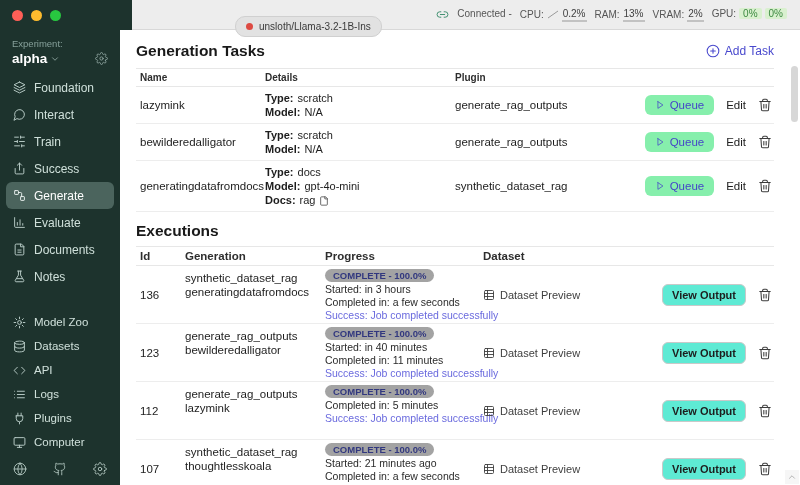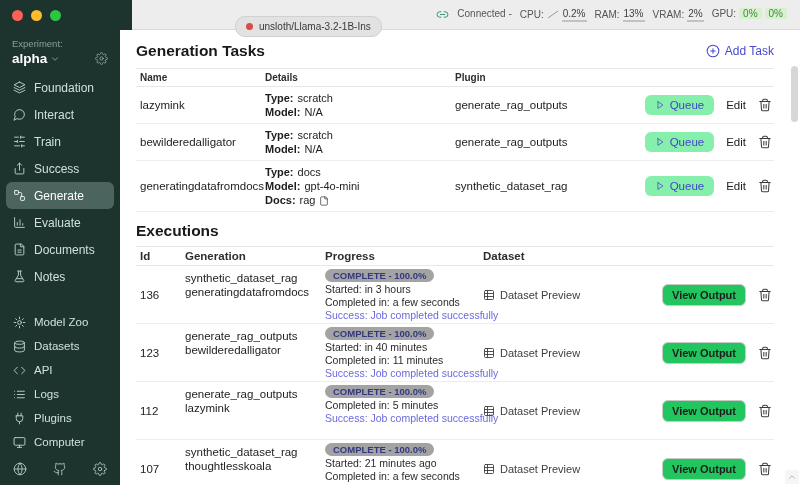--- a/index.html
+++ b/index.html
@@ -64,21 +64,21 @@
   .ex-head{margin:10px 0 6px;}
   .x-head,.x-row{display:grid;grid-template-columns:45px 140px 158px 150px 1fr;}
   .x-head{border-top:1px solid #e7e7e7;border-bottom:1px solid #e7e7e7;padding:3px 0;font-size:11.5px;font-weight:bold;color:#2e2e2e;}
   .x-row{border-bottom:1px solid #ededed;height:57px;align-items:center;font-size:11.5px;color:#1d1d1d;}
   .x-gen{align-self:start;padding-top:5px;line-height:14px;font-size:11.5px;}
   .x-prog{align-self:start;padding-top:3px;}
   .status-badge{display:inline-block;background:#a3a3a3;color:#32387f;font-size:9.5px;font-weight:bold;padding:1px 8px;border-radius:8px;margin-bottom:1px;}
   .x-line{font-size:10.5px;line-height:13px;color:#2b2b2b;white-space:nowrap;}
   .x-success{color:#6a6ade;}
   .ds-preview{display:flex;align-items:center;gap:5px;font-size:11px;color:#3e3e3e;cursor:pointer;background:none;border:none;font-family:inherit;padding:0;}
-  .view-btn{background:#22c55e;border:1px solid #c9c9c9;border-radius:6px;padding:4px 9px;font-size:11px;font-weight:bold;color:#1d1d1d;font-family:inherit;cursor:pointer;white-space:nowrap;text-align:center;}
+  .view-btn{background:#5eead4;border:1px solid #c9c9c9;border-radius:6px;padding:4px 9px;font-size:11px;font-weight:bold;color:#1d1d1d;font-family:inherit;cursor:pointer;white-space:nowrap;text-align:center;}
 
   
   .v-thumb{position:absolute;right:2px;top:66px;width:7px;height:56px;border-radius:4px;background:#d7d7d7;cursor:pointer;}
   .corner-up{position:absolute;right:1px;bottom:1px;width:14px;height:14px;display:flex;align-items:center;justify-content:center;color:#8a8a8a;background:#f6f6f6;cursor:pointer;}
 </style>
 </head>
 <body>
 
 <svg width="0" height="0" style="position:absolute">
   <defs>

